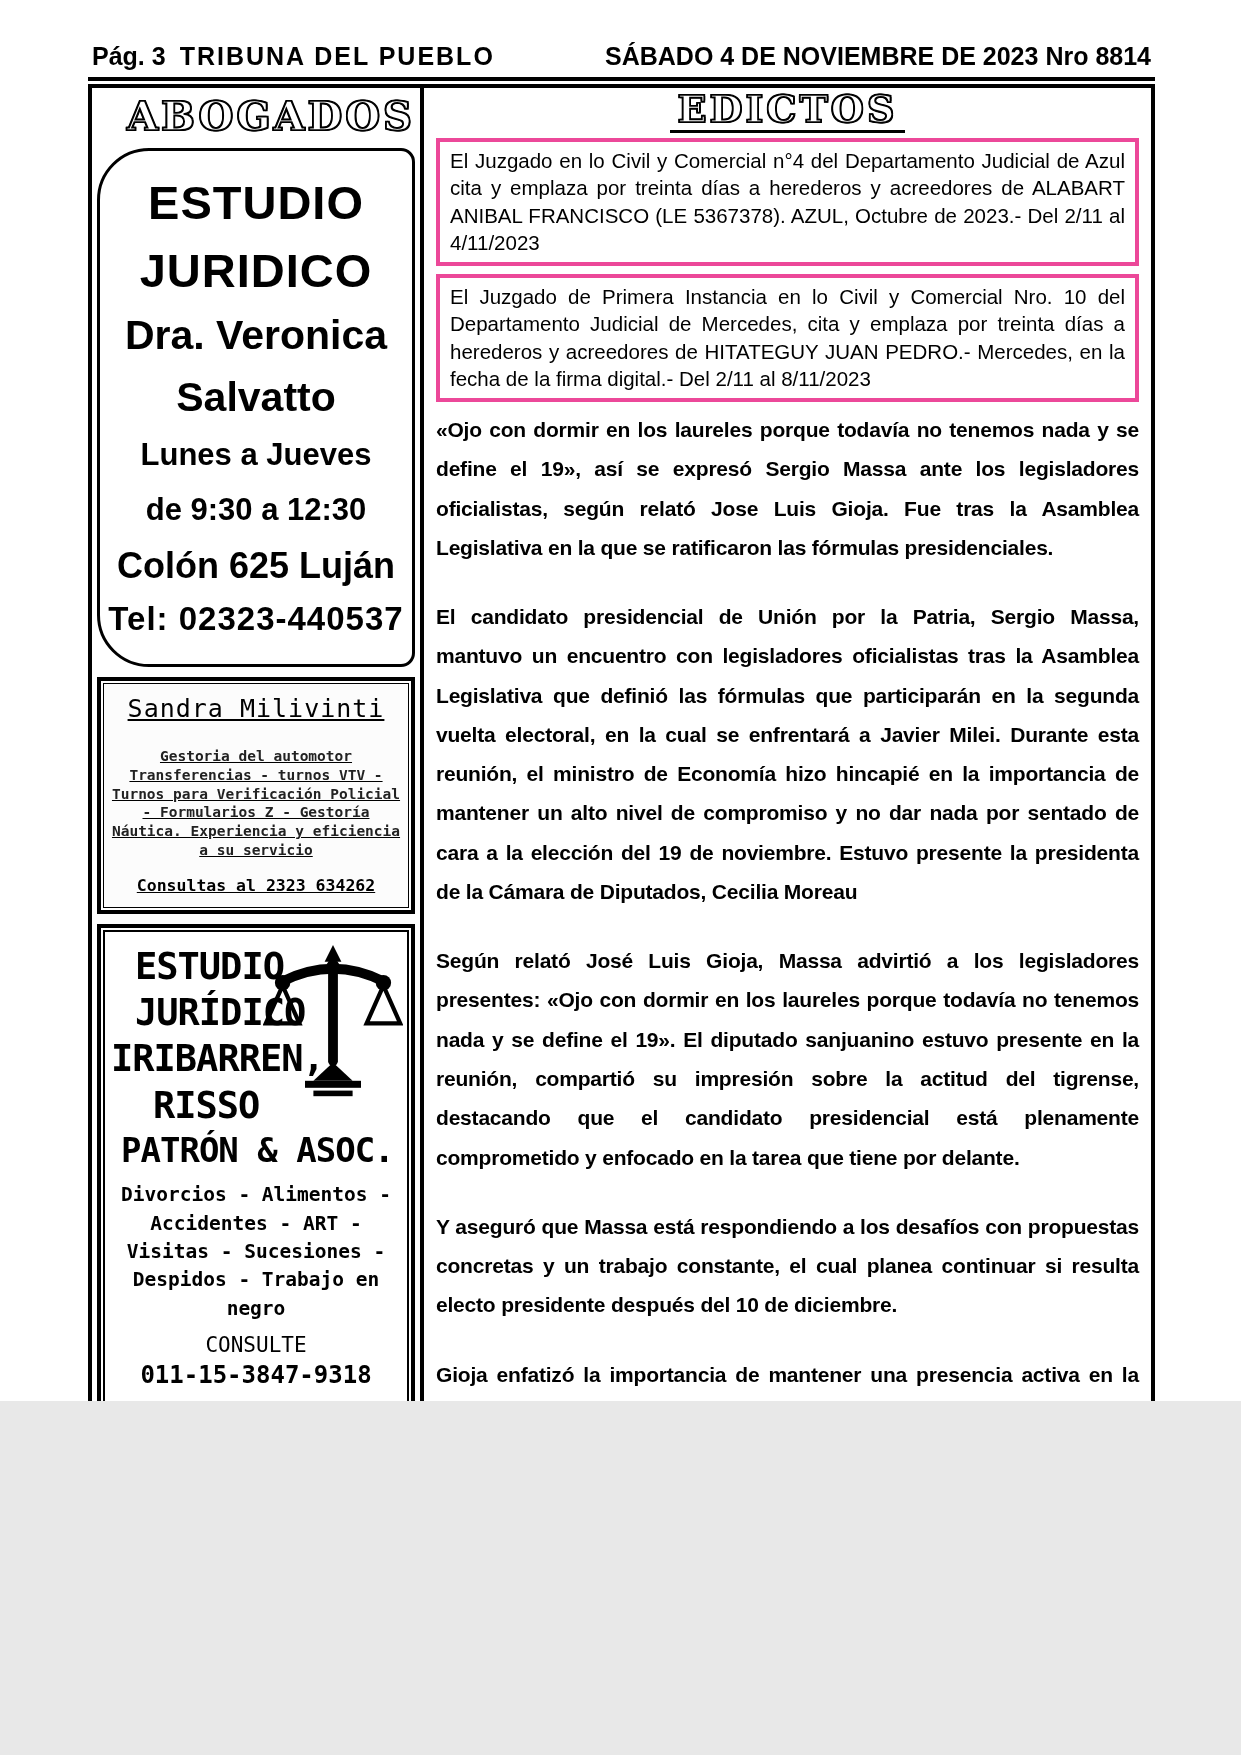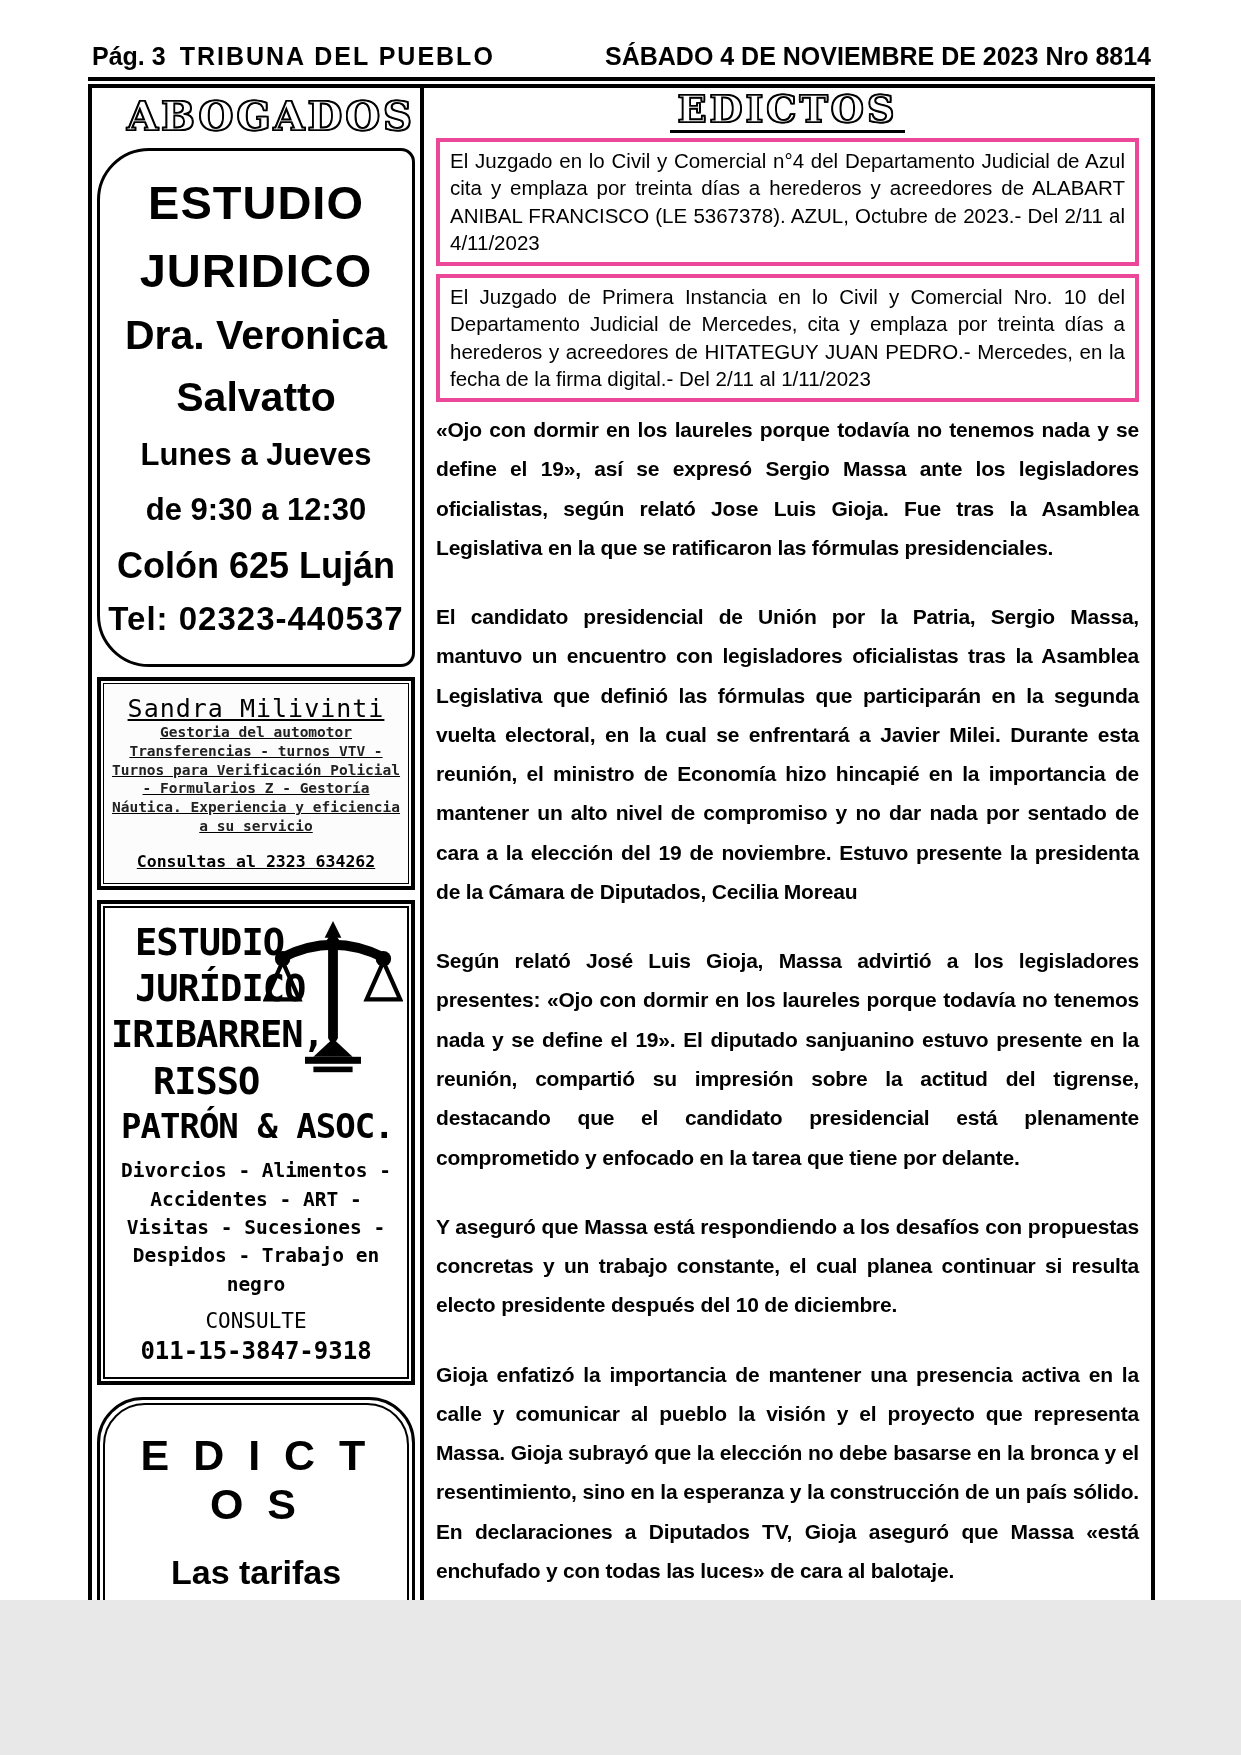--- a/index.html
+++ b/index.html
@@ -1,18 +1,18 @@
 <!DOCTYPE html>
 <html><head>
 <meta charset="utf-8">
 <style>
   * { margin:0; padding:0; box-sizing:border-box; }
   html,body { background:#e8e8e8; }
   .page {
-    width:1241px; height:1600px; background:#fff; color:#000;
+    width:1241px; height:1401px; background:#fff; color:#000;
     margin:0 auto; position:relative;
     font-family:"Liberation Sans", sans-serif;
     padding:42px 86px 10px 88px;
   }
   
   .masthead-row {
     display:flex; justify-content:space-between; align-items:flex-end;
     font-weight:bold; font-size:25px; padding:0 4px 6px 4px;
     border-bottom:4px solid #000;
   }
@@ -49,21 +49,21 @@
   .ad-salvatto .big    { font-size:47px; line-height:1.45; letter-spacing:1px; }
   .ad-salvatto .name   { font-size:41px; line-height:1.5; }
   .ad-salvatto .hours  { font-size:31px; line-height:1.75; }
   .ad-salvatto .addr   { font-size:36px; line-height:1.6; }
   .ad-salvatto .tel    { font-size:33px; line-height:1.5; letter-spacing:1px; }
 
   .ad-box { border:4px solid #000; padding:2px; margin-bottom:10px; }
   .ad-box-inner { border:1px solid #000; padding:10px 4px 12px 4px; background:#fcfcfc;text-decoration:underline; }
   .mono { font-family:"DejaVu Sans Mono", monospace; }
   .ad-milivinti-title { font-size:25px; text-align:center; letter-spacing:1px; }
-  .ad-milivinti-body  { font-size:14.5px; text-align:center; line-height:1.3; margin-top:0; font-weight:bold; color:#222; }
+  .ad-milivinti-body  { font-size:14.5px; text-align:center; line-height:1.3; margin-top:24px; font-weight:bold; color:#222; }
   .ad-milivinti-phone { font-size:16.5px; text-align:center; margin-top:16px; font-weight:bold; }
 
   .ad-iribarren-inner { border:2px solid #000; padding:12px 6px 12px 6px; position:relative; }
   .iri-name { font-weight:bold; font-size:37px; line-height:1.25; letter-spacing:-1px; }
   .iri-name .l1,.iri-name .l2 { padding-left:24px; }
   .iri-name .l4 { padding-left:42px; }
   .iri-name .l5 { padding-left:10px; font-size:34px; }
   .iri-scales { position:absolute; top:10px; right:4px; width:140px; height:160px; }
   .iri-services { font-size:19.5px; text-align:center; line-height:1.45; margin-top:10px; font-weight:bold; }
   .iri-cta   { font-size:21px; text-align:center; margin-top:10px; }
@@ -165,21 +165,21 @@
         </div>
       </div>
     </div>
 
     <div class="col-right">
       <div class="edictos-title-wrap">
         <span class="outline-title edictos-title">EDICTOS</span>
       </div>
 
       <div class="edicto-box">El Juzgado en lo Civil y Comercial n°4 del Departamento Judicial de Azul cita y emplaza por treinta días a herederos y acreedores de ALABART ANIBAL FRANCISCO (LE 5367378). AZUL, Octubre de 2023.- Del 2/11 al 4/11/2023</div>
-      <div class="edicto-box">El Juzgado de Primera Instancia en lo Civil y Comercial Nro. 10 del Departamento Judicial de Mercedes, cita y emplaza por treinta días a herederos y acreedores de HITATEGUY JUAN PEDRO.- Mercedes, en la fecha de la firma digital.- Del 2/11 al 1/11/2023</div>
+      <div class="edicto-box">El Juzgado de Primera Instancia en lo Civil y Comercial Nro. 10 del Departamento Judicial de Mercedes, cita y emplaza por treinta días a herederos y acreedores de HITATEGUY JUAN PEDRO.- Mercedes, en la fecha de la firma digital.- Del 2/11 al 8/11/2023</div>
 
       <div class="article">
         <p>«Ojo con dormir en los laureles porque todavía no tenemos nada y se define el 19», así se expresó Sergio Massa ante los legisladores oficialistas, según relató Jose Luis Gioja. Fue tras la Asamblea Legislativa en la que se ratificaron las fórmulas presidenciales.</p>
         <p>El candidato presidencial de Unión por la Patria, Sergio Massa, mantuvo un encuentro con legisladores oficialistas tras la Asamblea Legislativa que definió las fórmulas que participarán en la segunda vuelta electoral, en la cual se enfrentará a Javier Milei. Durante esta reunión, el ministro de Economía hizo hincapié en la importancia de mantener un alto nivel de compromiso y no dar nada por sentado de cara a la elección del 19 de noviembre. Estuvo presente la presidenta de la Cámara de Diputados, Cecilia Moreau</p>
         <p>Según relató José Luis Gioja, Massa advirtió a los legisladores presentes: «Ojo con dormir en los laureles porque todavía no tenemos nada y se define el 19». El diputado sanjuanino estuvo presente en la reunión, compartió su impresión sobre la actitud del tigrense, destacando que el candidato presidencial está plenamente comprometido y enfocado en la tarea que tiene por delante.</p>
         <p>Y aseguró que Massa está respondiendo a los desafíos con propuestas concretas y un trabajo constante, el cual planea continuar si resulta electo presidente después del 10 de diciembre.</p>
         <p>Gioja enfatizó la importancia de mantener una presencia activa en la calle y comunicar al pueblo la visión y el proyecto que representa Massa. Gioja subrayó que la elección no debe basarse en la bronca y el resentimiento, sino en la esperanza y la construcción de un país sólido. En declaraciones a Diputados TV, Gioja aseguró que Massa «está enchufado y con todas las luces» de cara al balotaje.</p>
       </div>
     </div>
 

